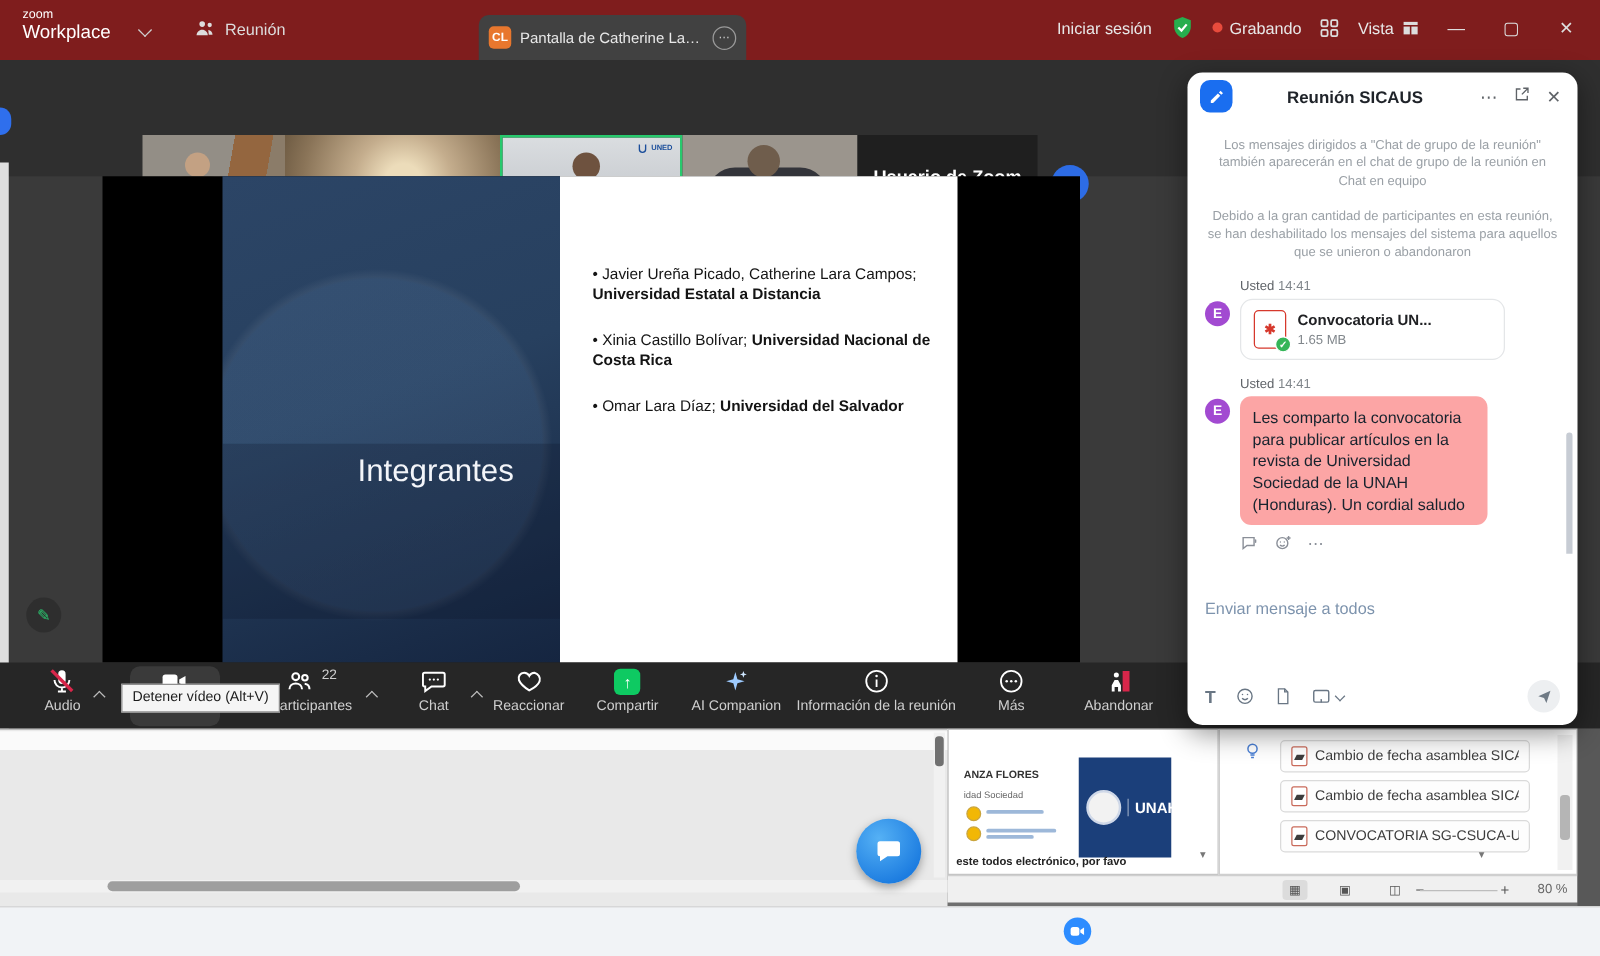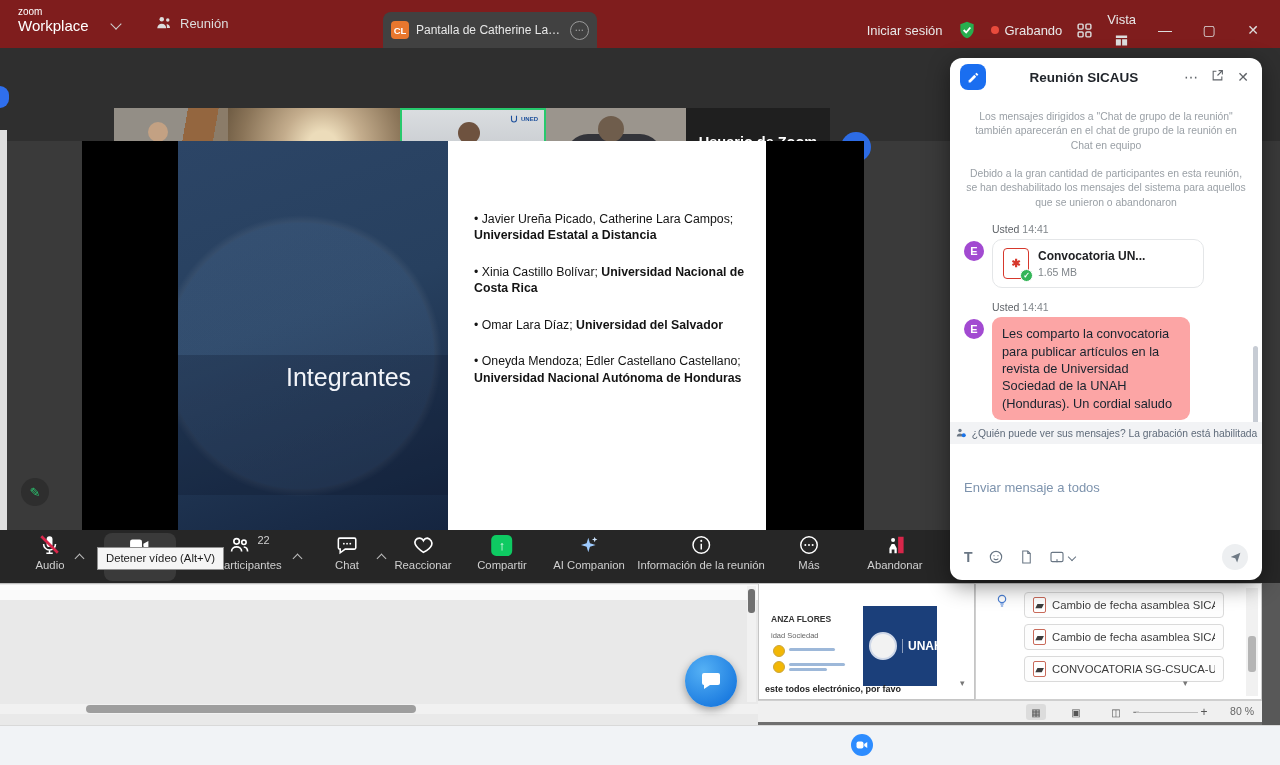--- a/index.html
+++ b/index.html
@@ -184,21 +184,21 @@
       <span style="display:flex;align-items:center;gap:6px;text-align:right;">
         <span class="reddot"></span>
         <span>Grabando</span>
       </span>
       <svg width="17" height="17" viewBox="0 0 24 24" fill="none" stroke="#ddd" stroke-width="2">
           <rect x="3" y="3" width="7" height="7" rx="1.5"></rect>
           <rect x="14" y="3" width="7" height="7" rx="1.5"></rect>
           <rect x="3" y="14" width="7" height="7" rx="1.5"></rect>
           <rect x="14" y="14" width="7" height="7" rx="1.5"></rect>
         </svg>
-      <span style="display:flex;align-items:center;gap:6px;flex-direction:column;">
+      <span style="display:flex;align-items:center;gap:6px;">
         <span>Vista</span>
         <svg width="15" height="15" viewBox="0 0 24 24" fill="#ddd">
             <rect x="3" y="4" width="18" height="4"></rect>
             <rect x="3" y="10" width="8" height="10"></rect>
             <rect x="13" y="10" width="8" height="10"></rect>
           </svg>
       </span>
       <span class="winctl">—</span>
       <span class="winctl">▢</span>
       <span class="winctl">✕</span>
@@ -263,21 +263,20 @@
 
   <div class="abs share">
     <div class="slide">
       <div class="slide-left">
         <div class="slide-title">Integrantes</div>
       </div>
       <div class="slide-right">
         <p class="bullet"><span>• Javier Ureña Picado, Catherine Lara Campos; </span><b>Universidad Estatal a Distancia</b></p>
         <p class="bullet"><span>• Xinia Castillo Bolívar; </span><b>Universidad Nacional de Costa Rica</b></p>
         <p class="bullet"><span>• Omar Lara Díaz; </span><b>Universidad del Salvador</b></p>
-        <p class="bullet"><span>• Oneyda Mendoza; Edler Castellano Castellano; </span><b>Universidad Nacional Autónoma de Honduras</b></p>
       </div>
     </div>
   </div>
 
   <div class="abs edgestrip"></div>
   <div class="abs bluenub"></div>
   <div class="abs annotbtn">✎</div>
 
   <div class="abs toolbar"></div>
   <div class="abs vidhover"></div>
@@ -515,28 +514,20 @@
         <svg width="15" height="15" viewBox="0 0 24 24" fill="none" stroke="#8a8f98" stroke-width="1.8">
             <circle cx="11" cy="12" r="7"></circle>
             <circle cx="8.5" cy="10.5" r=".9" fill="#8a8f98" stroke="none"></circle>
             <circle cx="13.5" cy="10.5" r=".9" fill="#8a8f98" stroke="none"></circle>
             <path d="M8 14.5c1.8 1.6 4.2 1.6 6 0M19 3v5M16.5 5.5h5"></path>
           </svg>
         <span style="font-size:13px;">⋯</span>
       </div>
       <div class="cscroll"></div>
     </div>
-    <div class="privacy">
-      <svg width="12" height="12" viewBox="0 0 24 24">
-          <circle cx="10" cy="7" r="3.4" fill="#6b7785"></circle>
-          <path d="M3.5 19c0-3.6 2.9-6 6.5-6s6.5 2.4 6.5 6z" fill="#6b7785"></path>
-          <circle cx="17.5" cy="16.5" r="4" fill="#1a73e8"></circle>
-        </svg>
-      <span>¿Quién puede ver sus mensajes? La grabación está habilitada</span>
-    </div>
     <div class="inputarea">
       <textarea placeholder="Enviar mensaje a todos" style=""></textarea>
     </div>
     <div class="iconrow">
       <span class="ticon">T</span>
       <svg width="16" height="16" viewBox="0 0 24 24" fill="none" stroke="#697684" stroke-width="1.7">
           <circle cx="12" cy="12" r="8.5"></circle>
           <circle cx="9" cy="10" r=".9" fill="#697684" stroke="none"></circle>
           <circle cx="15" cy="10" r=".9" fill="#697684" stroke="none"></circle>
           <path d="M8.5 14.5c2 1.8 5 1.8 7 0"></path>

